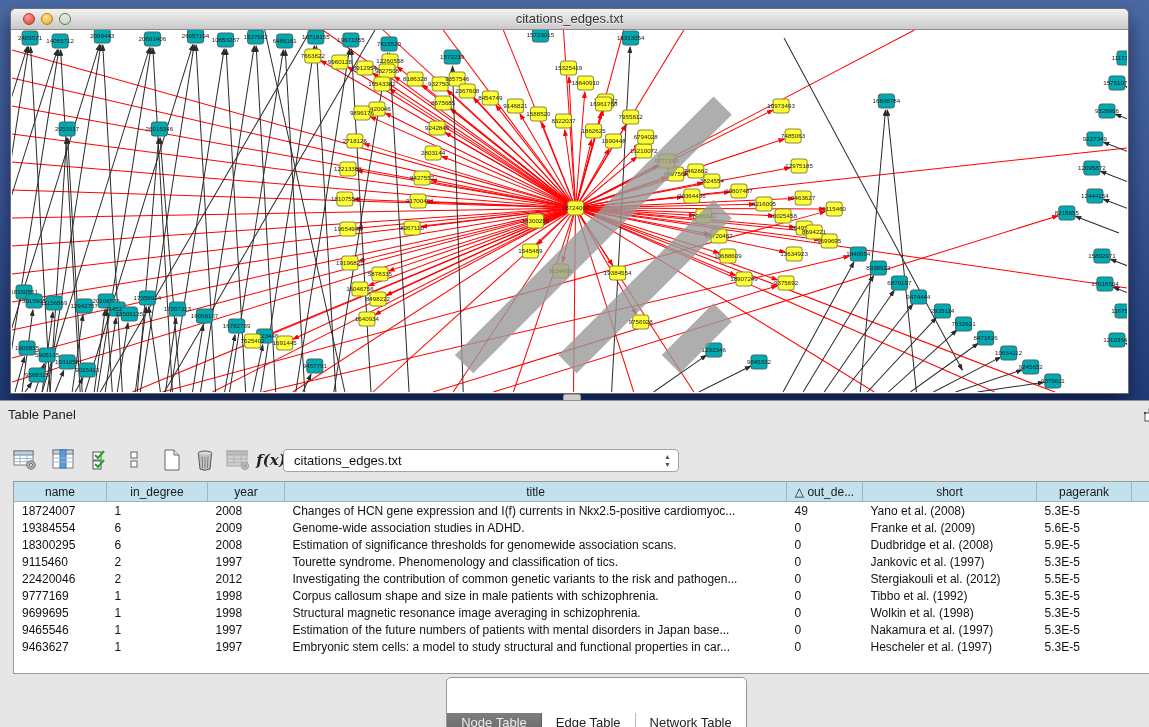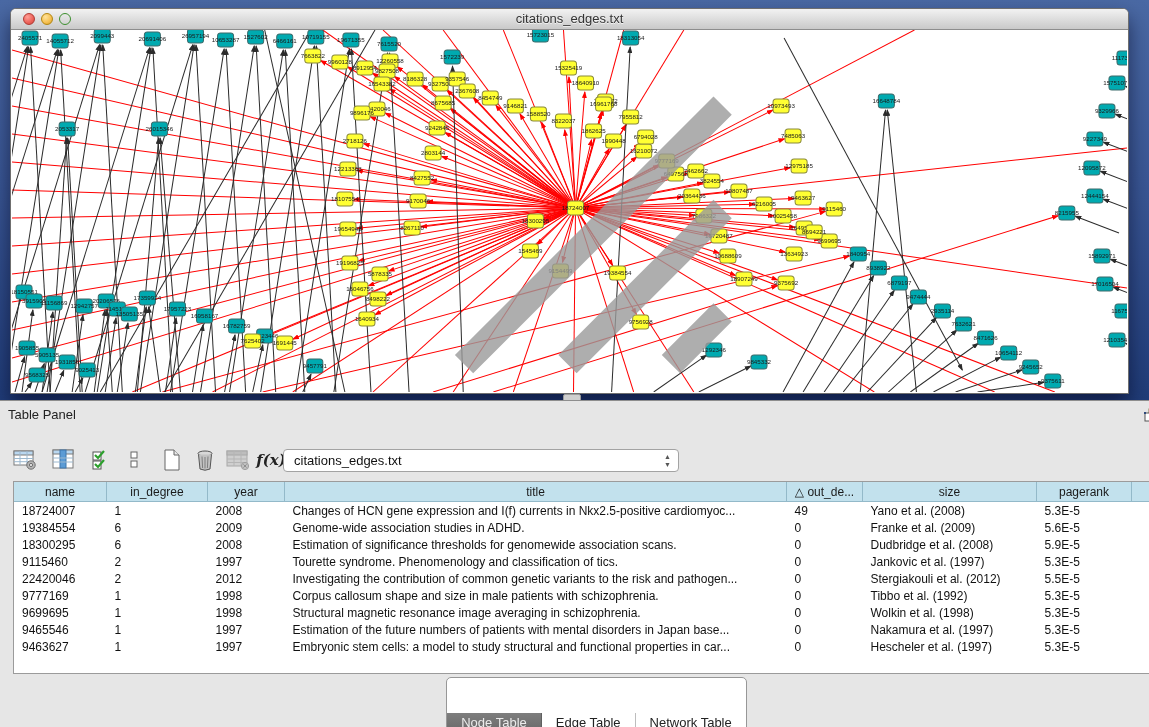--- a/index.html
+++ b/index.html
@@ -883,21 +883,21 @@
 
   <div class="table-wrap">
     <table class="grid">
       <thead>
           <tr id="cols">
             <th style="width: 88px;">name</th>
             <th style="width: 96px;">in_degree</th>
             <th style="width: 72px;">year</th>
             <th style="width: 497px;">title</th>
             <th style="width: 71px;">△ out_de...</th>
-            <th style="width: 169px;">size</th>
+            <th style="width: 169px;">short</th>
             <th style="width: 90px;">pagerank</th>
             <th></th>
           </tr>
         </thead>
       <tbody id="rows">
           <tr>
             <td>18724007</td>
             <td>1</td>
             <td>2008</td>
             <td>Changes of HCN gene expression and I(f) currents in Nkx2.5-positive cardiomyoc...</td>

